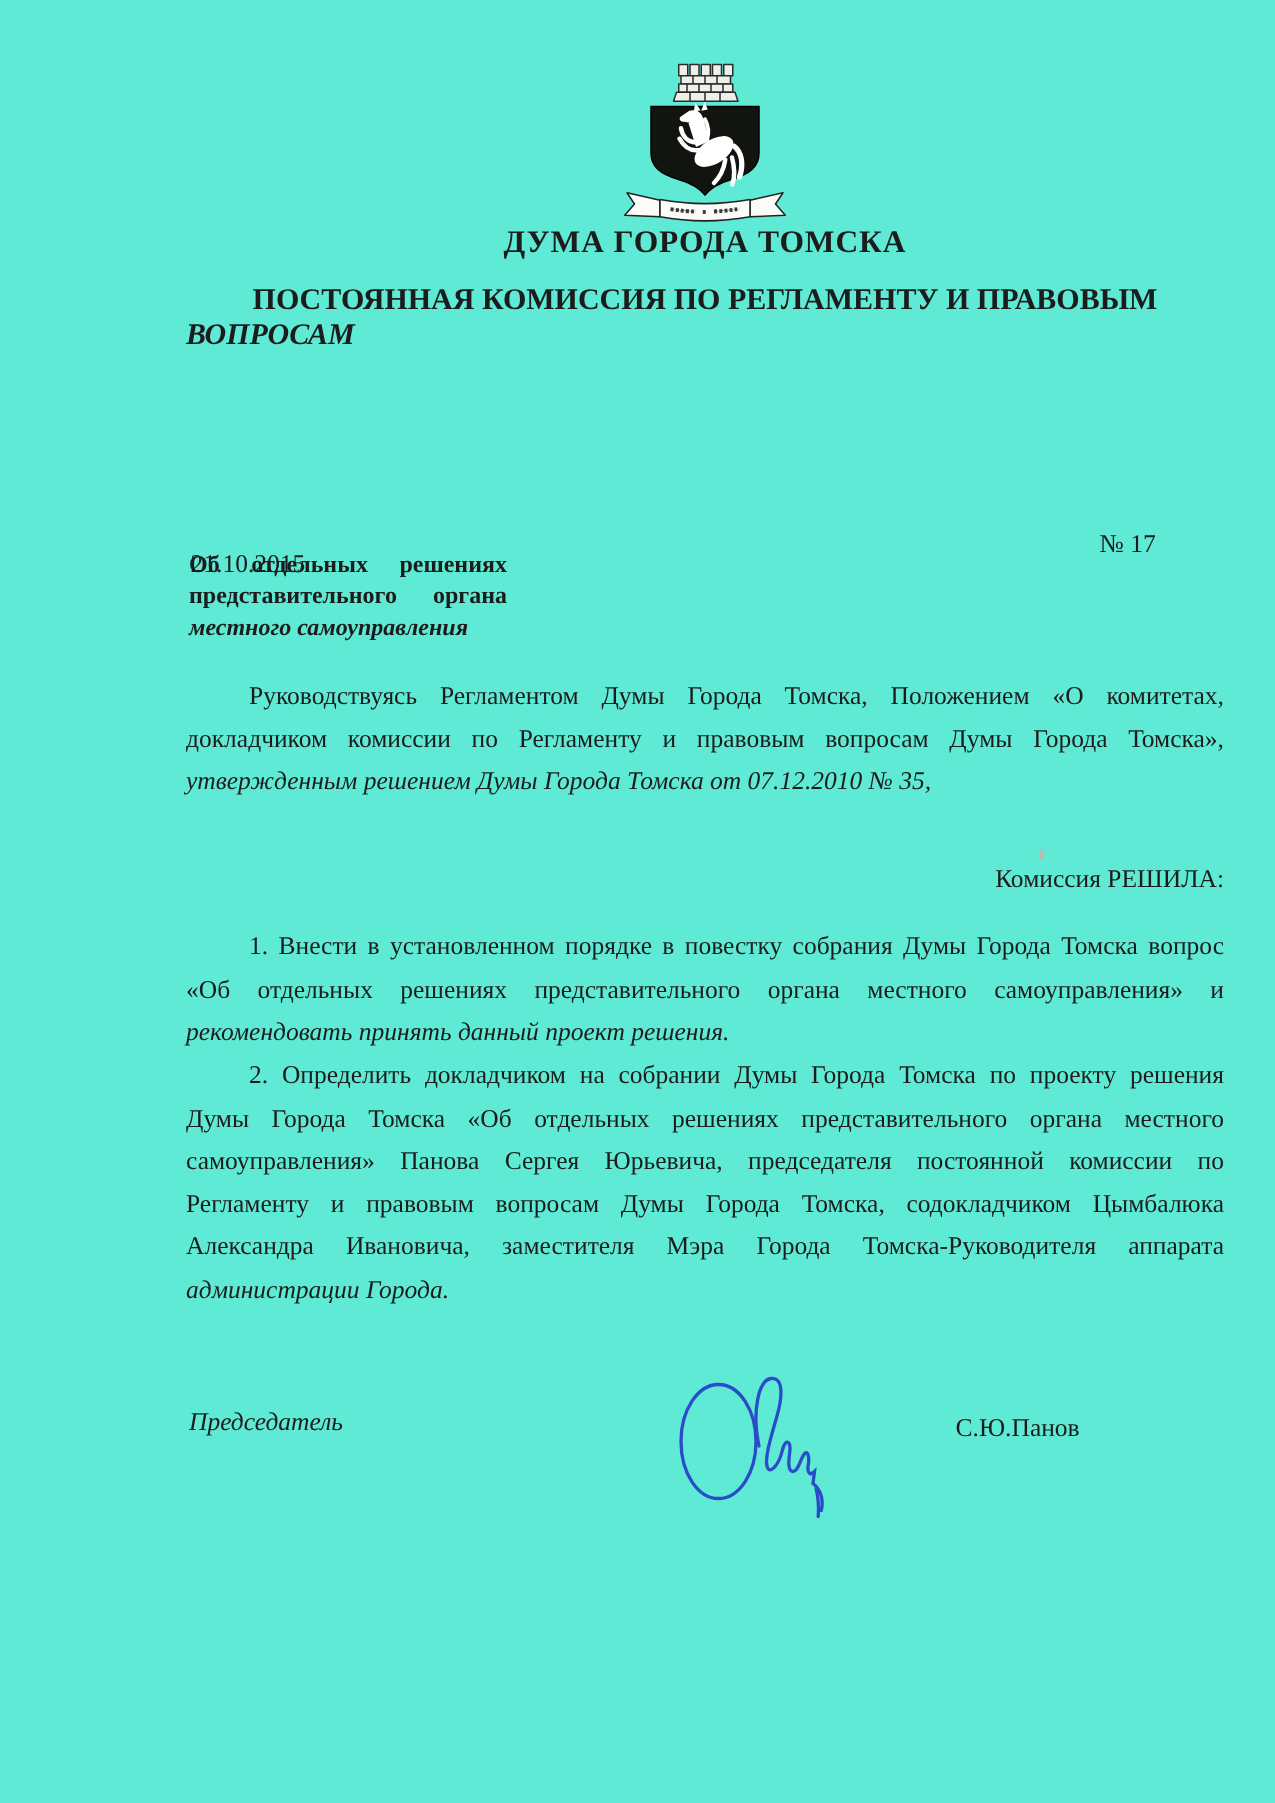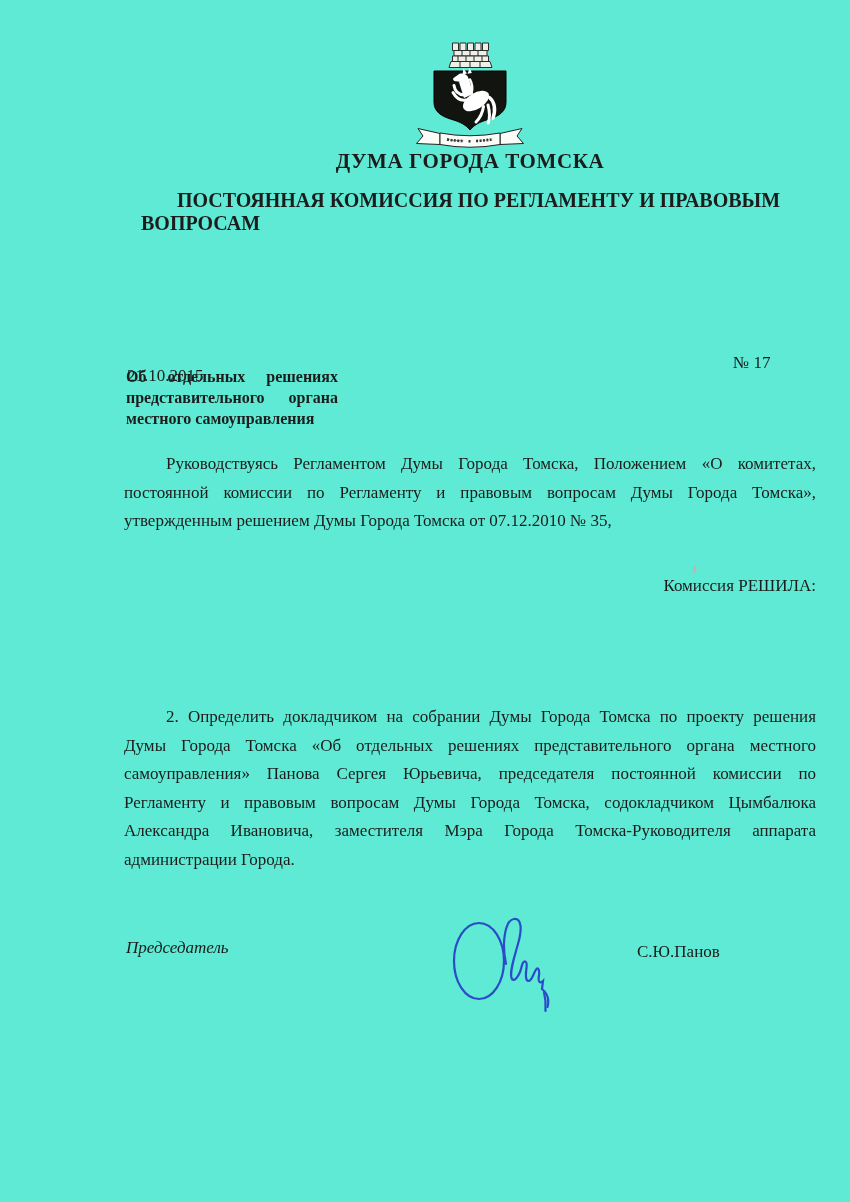--- a/index.html
+++ b/index.html
@@ -11,39 +11,39 @@
   }
   .abs{position:absolute;}
   .b{font-weight:bold;}
 
   .emblem{left:410px;top:40px;width:120px;height:112px;}
 
   .org-title{left:79px;top:149px;width:782px;font-size:21px;font-weight:bold;
              letter-spacing:.6px;text-align:center;}
   .commission{left:124px;top:189px;width:692px;font-size:20px;font-weight:bold;
               line-height:23px;text-align:center;}
-  .commission .jline{text-align-last:center;margin-left:17px;}
+  .commission .jline{text-align-last:center;}
   .doc-type{left:124px;top:252px;width:692px;font-size:18px;font-weight:bold;
             letter-spacing:.8px;text-align:center;}
 
   .meta-row{left:124px;top:327px;width:692px;height:24px;font-size:17px;}
   .meta-date{position:absolute;left:3px;top:0;margin-top:39px;}
   .meta-num{position:absolute;left:609px;top:2px;margin-top:24px;}
 
   .subject{left:126px;top:366px;width:212px;font-size:16px;font-weight:bold;
            line-height:21px;}
 
   .bodyblock{left:124px;top:0;width:692px;font-size:17px;line-height:28.5px;}
   .preamble{top:450px;}
   .res-heading{left:124px;top:576px;width:692px;font-size:17px;text-align:right;}
   .item1{top:617px;}
   .item2{top:703px;}
 
   .jline{text-align:justify;text-align-last:justify;}
-  .jline.last{text-align-last:left;}
+  .jline.last{text-align-last:left;font-style:italic;}
   .jline.indent{text-indent:42px;}
 
   .sig-row{left:124px;top:938px;width:692px;height:30px;font-size:17px;}
   .sig-title{position:absolute;left:2px;top:0;font-style:italic;}
   .sig-name{position:absolute;left:513px;top:4px;}
   .signature-svg{left:448px;top:912px;width:122px;height:104px;}
 
   .speckle{left:693px;top:566px;width:3px;height:7px;background:#b9b9b6;
            transform:rotate(12deg);border-radius:2px;}
 </style>
@@ -110,26 +110,31 @@
   </div>
 
   <div class="abs subject b">
       <div class="jline">Об отдельных решениях</div>
       <div class="jline">представительного органа</div>
       <div class="jline last">местного самоуправления</div>
     </div>
 
   <div class="abs bodyblock preamble">
       <div class="jline indent">Руководствуясь Регламентом Думы Города Томска, Положением «О комитетах,</div>
-      <div class="jline">постоянной комиссии по Регламенту и правовым вопросам Думы Города Томска»,</div>
+      <div class="jline">докладчиком комиссии по Регламенту и правовым вопросам Думы Города Томска»,</div>
       <div class="jline last">утвержденным решением Думы Города Томска от 07.12.2010 № 35,</div>
     </div>
 
   <div class="abs res-heading">Комиссия РЕШИЛА:</div>
 
+  <div class="abs bodyblock item1">
+      <div class="jline indent">1. Внести в установленном порядке в повестку собрания Думы Города Томска вопрос</div>
+      <div class="jline">«Об отдельных решениях представительного органа местного самоуправления» и</div>
+      <div class="jline last">рекомендовать принять данный проект решения.</div>
+    </div>
 
   <div class="abs bodyblock item2">
       <div class="jline indent">2. Определить докладчиком на собрании Думы Города Томска по проекту решения</div>
       <div class="jline">Думы Города Томска «Об отдельных решениях представительного органа местного</div>
       <div class="jline">самоуправления» Панова Сергея Юрьевича, председателя постоянной комиссии по</div>
       <div class="jline">Регламенту и правовым вопросам Думы Города Томска, содокладчиком Цымбалюка</div>
       <div class="jline">Александра Ивановича, заместителя Мэра Города Томска-Руководителя аппарата</div>
       <div class="jline last">администрации Города.</div>
     </div>
 

